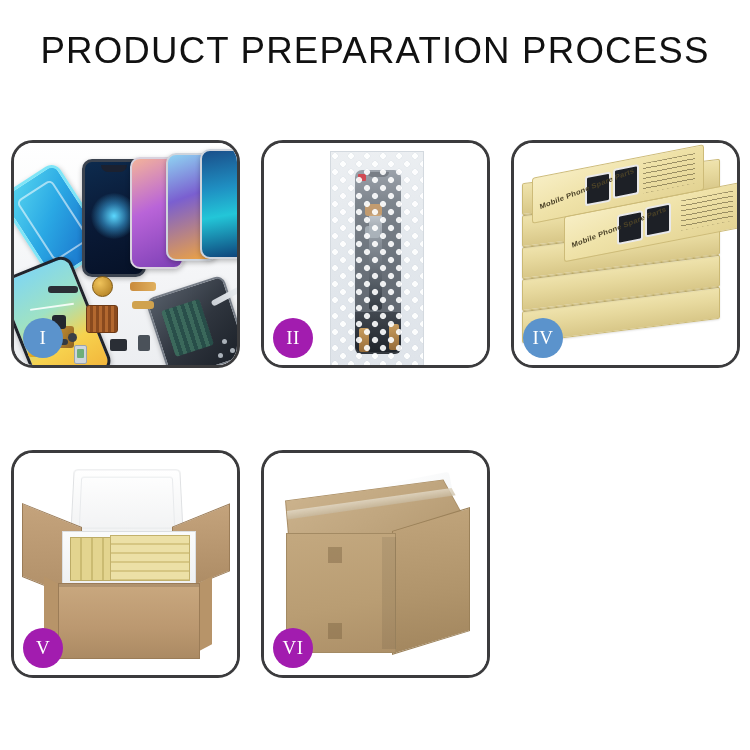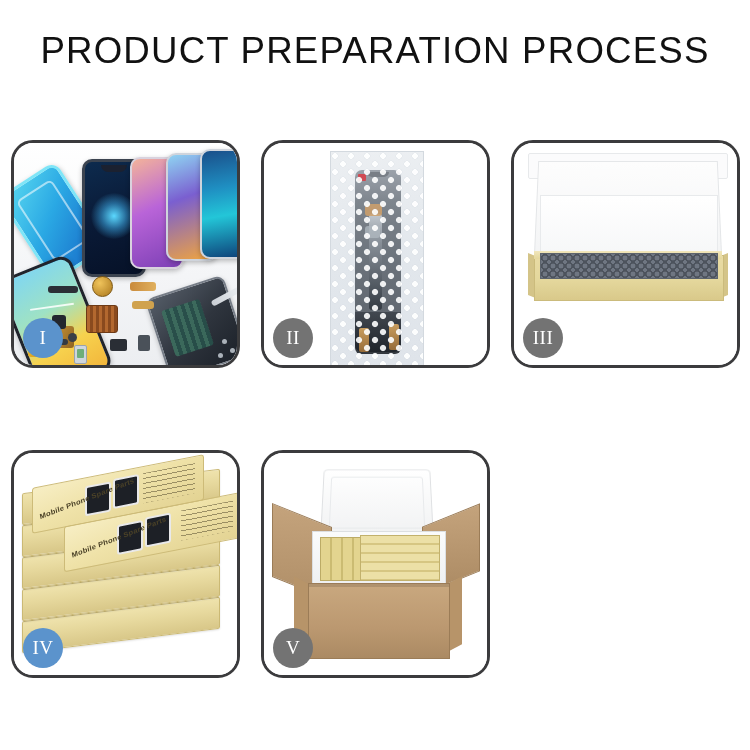--- a/index.html
+++ b/index.html
@@ -83,21 +83,21 @@
     border-radius: 50%;
     background: #5b93cc;
     color: #ffffff;
     font-family: "Liberation Serif", serif;
     font-size: 19px;
     line-height: 40px;
     text-align: center;
     letter-spacing: 0.5px;
     z-index: 40;
   }
-  .badge.bright { background: #737373; }
+  .badge.bright { background: #a21caf; }
 
   
   .p1-bg { position:absolute; inset:0; background:
       linear-gradient(180deg,#ffffff 0%,#f4f5f7 60%,#eceef1 100%); }
   .ph {
     position: absolute;
     border-radius: 9px;
     box-shadow: 0 2px 5px rgba(0,0,0,.25);
   }
   .ph-a { 
@@ -450,34 +450,20 @@
           <div class="bw-dark"></div>
           <div class="bw-gold1"></div>
           <div class="bw-gold2"></div>
           <div class="bw-red"></div>
           <div class="bw-bubbles"></div>
         </div>
       </div>
       <div class="badge bright">II</div>
     </div>
 
-    <div class="panel">
-      <div class="panel-art">
-        <div class="p3-bg"></div>
-        <div class="b3-lid-back"></div>
-        <div class="b3-lid"></div>
-        <div class="b3-foam"></div>
-        <div class="b3-side-l"></div>
-        <div class="b3-side-r"></div>
-        <div class="b3-tray"></div>
-        <div class="b3-tray-lip"></div>
-        <div class="b3-tray-inner"></div>
-      </div>
-      <div class="badge bright">III</div>
-    </div>
 
     <div class="panel">
       <div class="panel-art">
         <div class="p4-bg"></div>
         <div class="stack">
           <div class="gbox b5"></div>
           <div class="gbox b4"></div>
           <div class="gbox b3"></div>
           <div class="gbox b2"></div>
           <div class="gbox b1"></div>
@@ -509,15 +495,31 @@
         <div class="c5-foambox"></div>
         <div class="c5-goldstack"></div>
         <div class="c5-goldstack2"></div>
         <div class="c5-sideL"></div>
         <div class="c5-sideR"></div>
         <div class="c5-front"></div>
       </div>
       <div class="badge bright">V</div>
     </div>
 
+    <div class="panel">
+      <div class="panel-art">
+        <div class="p6-bg"></div>
+        <div class="c6">
+          <div class="c6-wrap"></div>
+          <div class="c6-top"></div>
+          <div class="c6-tape"></div>
+          <div class="c6-side"></div>
+          <div class="c6-front"></div>
+          <div class="c6-seam"></div>
+          <div class="c6-tab1"></div>
+          <div class="c6-tab2"></div>
+        </div>
+      </div>
+      <div class="badge bright">VI</div>
+    </div>
 
   </div>
 </div>
 
 </body></html>

